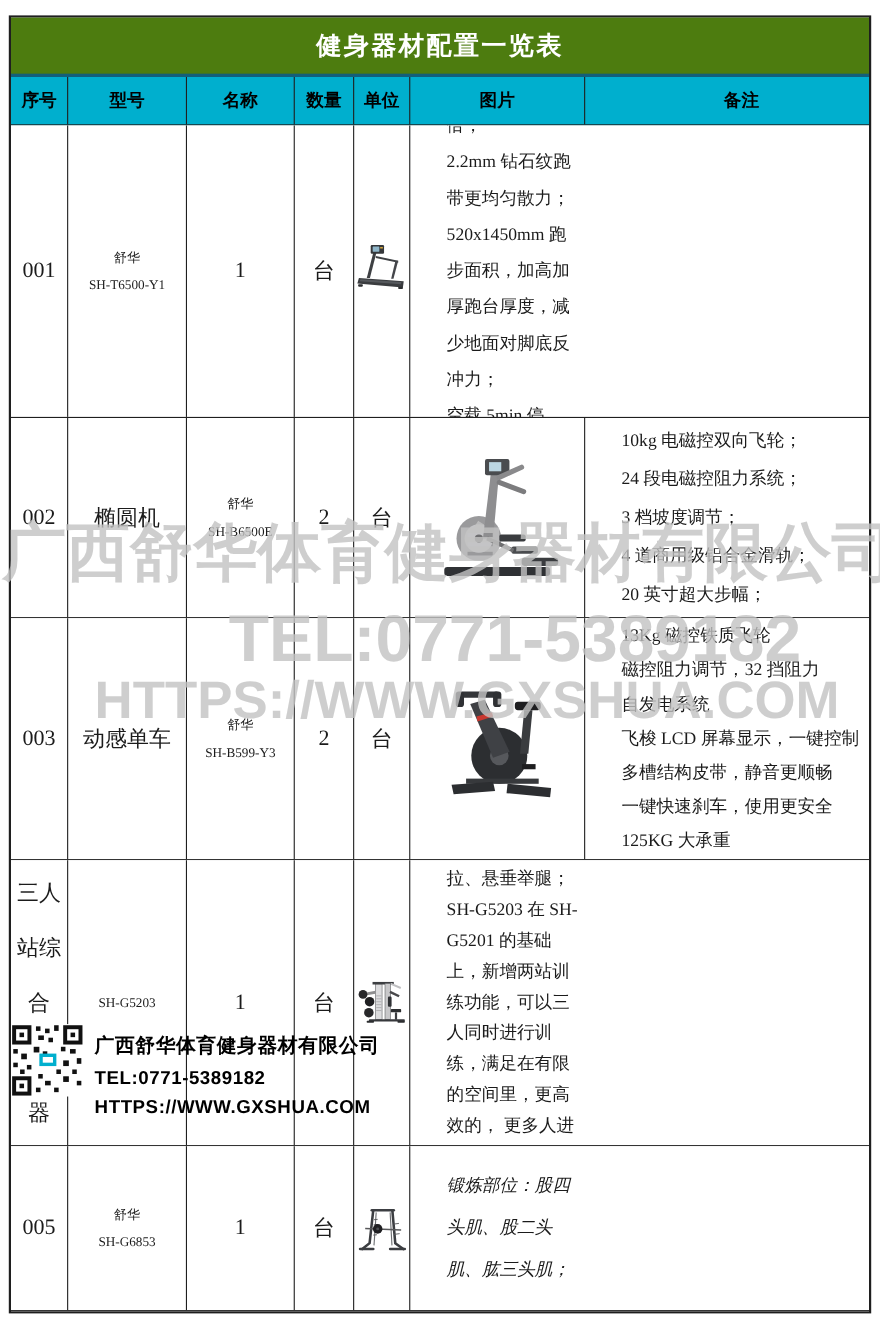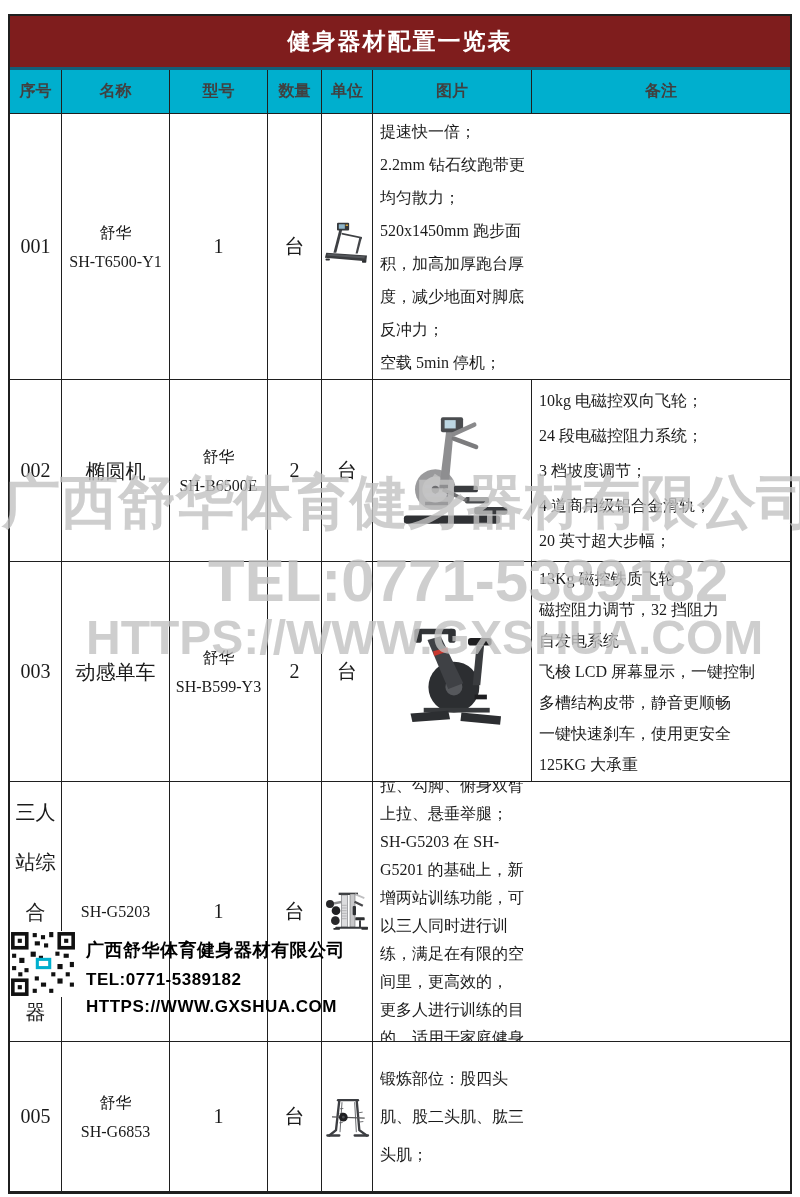--- a/index.html
+++ b/index.html
@@ -11,60 +11,60 @@
   }
   .sheet {
     position:relative;
     margin:14px 0 0 8px;
     width:784px;
     border:2px solid #1f1f1f;
     background:#fff;
   }
   
   .title-bar {
-    height:54px; background:#7f1d1d;
+    height:54px; background:#4d7c0f;
     border-bottom:3px solid #135f7a;
     display:flex; align-items:center; justify-content:center;
     color:#fff; font-weight:bold; font-size:23px; letter-spacing:2px;
     font-family:"Liberation Sans","DejaVu Sans",sans-serif;
   }
   .grid-row {
     display:grid;
     grid-template-columns:52px 108px 98px 54px 51px 159px 1fr;
   }
   .head-row {
-    height:44px; background:#00AFCE; color:#404040;
+    height:44px; background:#00AFCE; color:#000000;
     font-family:"Liberation Sans","DejaVu Sans",sans-serif;
     font-weight:bold; font-size:16px;
     border-bottom:1px solid #1f1f1f;
   }
   .head-row .cell { display:flex; align-items:center; justify-content:center; }
   
   .row { border-bottom:1px solid #1f1f1f; background:#fff; }
   .row:last-child { border-bottom:none; }
   .cell { border-right:1px solid #1f1f1f; overflow:hidden; }
-  .cell:last-child { border-right:none; }
+  .cell:last-child { border-right:none;margin-left:26px; }
   .cc {
     display:flex; align-items:center; justify-content:center;
     text-align:center; font-size:20px;
   }
   .name-cell { line-height:2.5; white-space:pre-line; }
-  .model-cell { flex-direction:column; gap:9px; font-size:16px; }
+  .model-cell { flex-direction:column; gap:9px; font-size:12px; }
   .model-cell .brand:empty { display:none; }
   .img-cell { display:flex; align-items:center; justify-content:center; }
   .remarks-cell {
     display:flex; align-items:center;
     padding:2px 6px 2px 7px; font-size:16px;
   }
   .rem { white-space:pre-line; width:100%; }
   .r1 { height:266px; } .r1 .rem { line-height:33px; }
   .r2 { height:182px; } .r2 .rem { line-height:35px; }
   .r3 { height:220px; } .r3 .rem { line-height:31px; }
   .r4 { height:260px; } .r4 .rem { line-height:28px; }
-  .r5 { height:150px; } .r5 .rem { line-height:38px; }
+  .r5 { height:150px; } .r5 .rem { line-height:38px;font-style:italic; }
   
   .wm {
     position:absolute; z-index:6; pointer-events:none;
     color:#c3c3c3; opacity:.8; white-space:nowrap; font-weight:bold;
     font-family:"Liberation Sans","DejaVu Sans",sans-serif;
   }
   .wm-1 { top:448px; left:-8px; font-size:58px; letter-spacing:0; }
   .wm-2 { top:530px; left:198px; font-size:60px; }
   .wm-3 { top:594px; left:76px; font-size:48px; }
   
@@ -80,22 +80,22 @@
 </style>
 </head>
 <body>
 
 <div class="sheet">
 
   <div class="title-bar">健身器材配置一览表</div>
 
   <div class="grid-row head-row">
     <div class="cell">序号</div>
+    <div class="cell">型号</div>
     <div class="cell">名称</div>
-    <div class="cell">型号</div>
     <div class="cell">数量</div>
     <div class="cell">单位</div>
     <div class="cell">图片</div>
     <div class="cell">备注</div>
   </div>
 
   <div class="grid-row row r1">
     <div class="cell cc">001</div>
     <div class="cell cc model-cell">
       <div class="brand">舒华</div>

